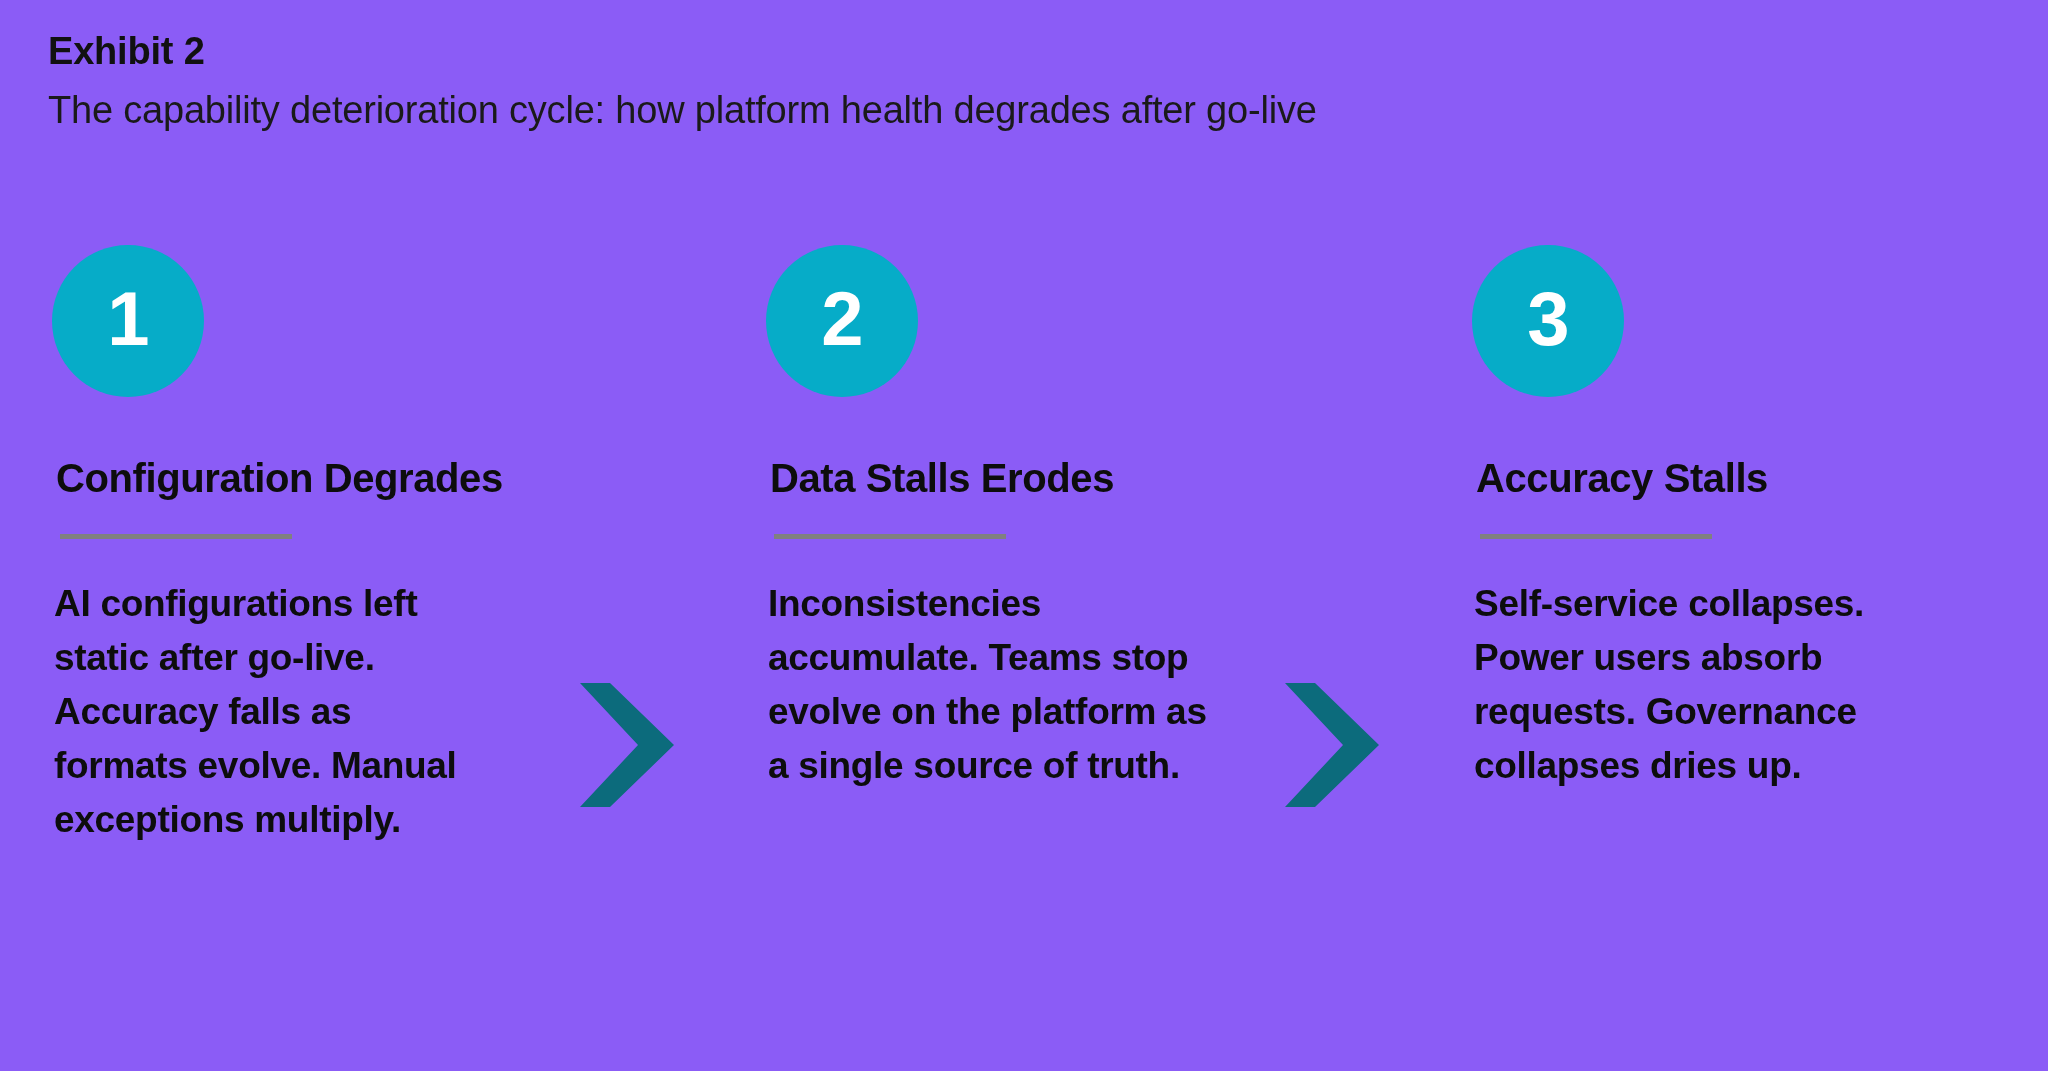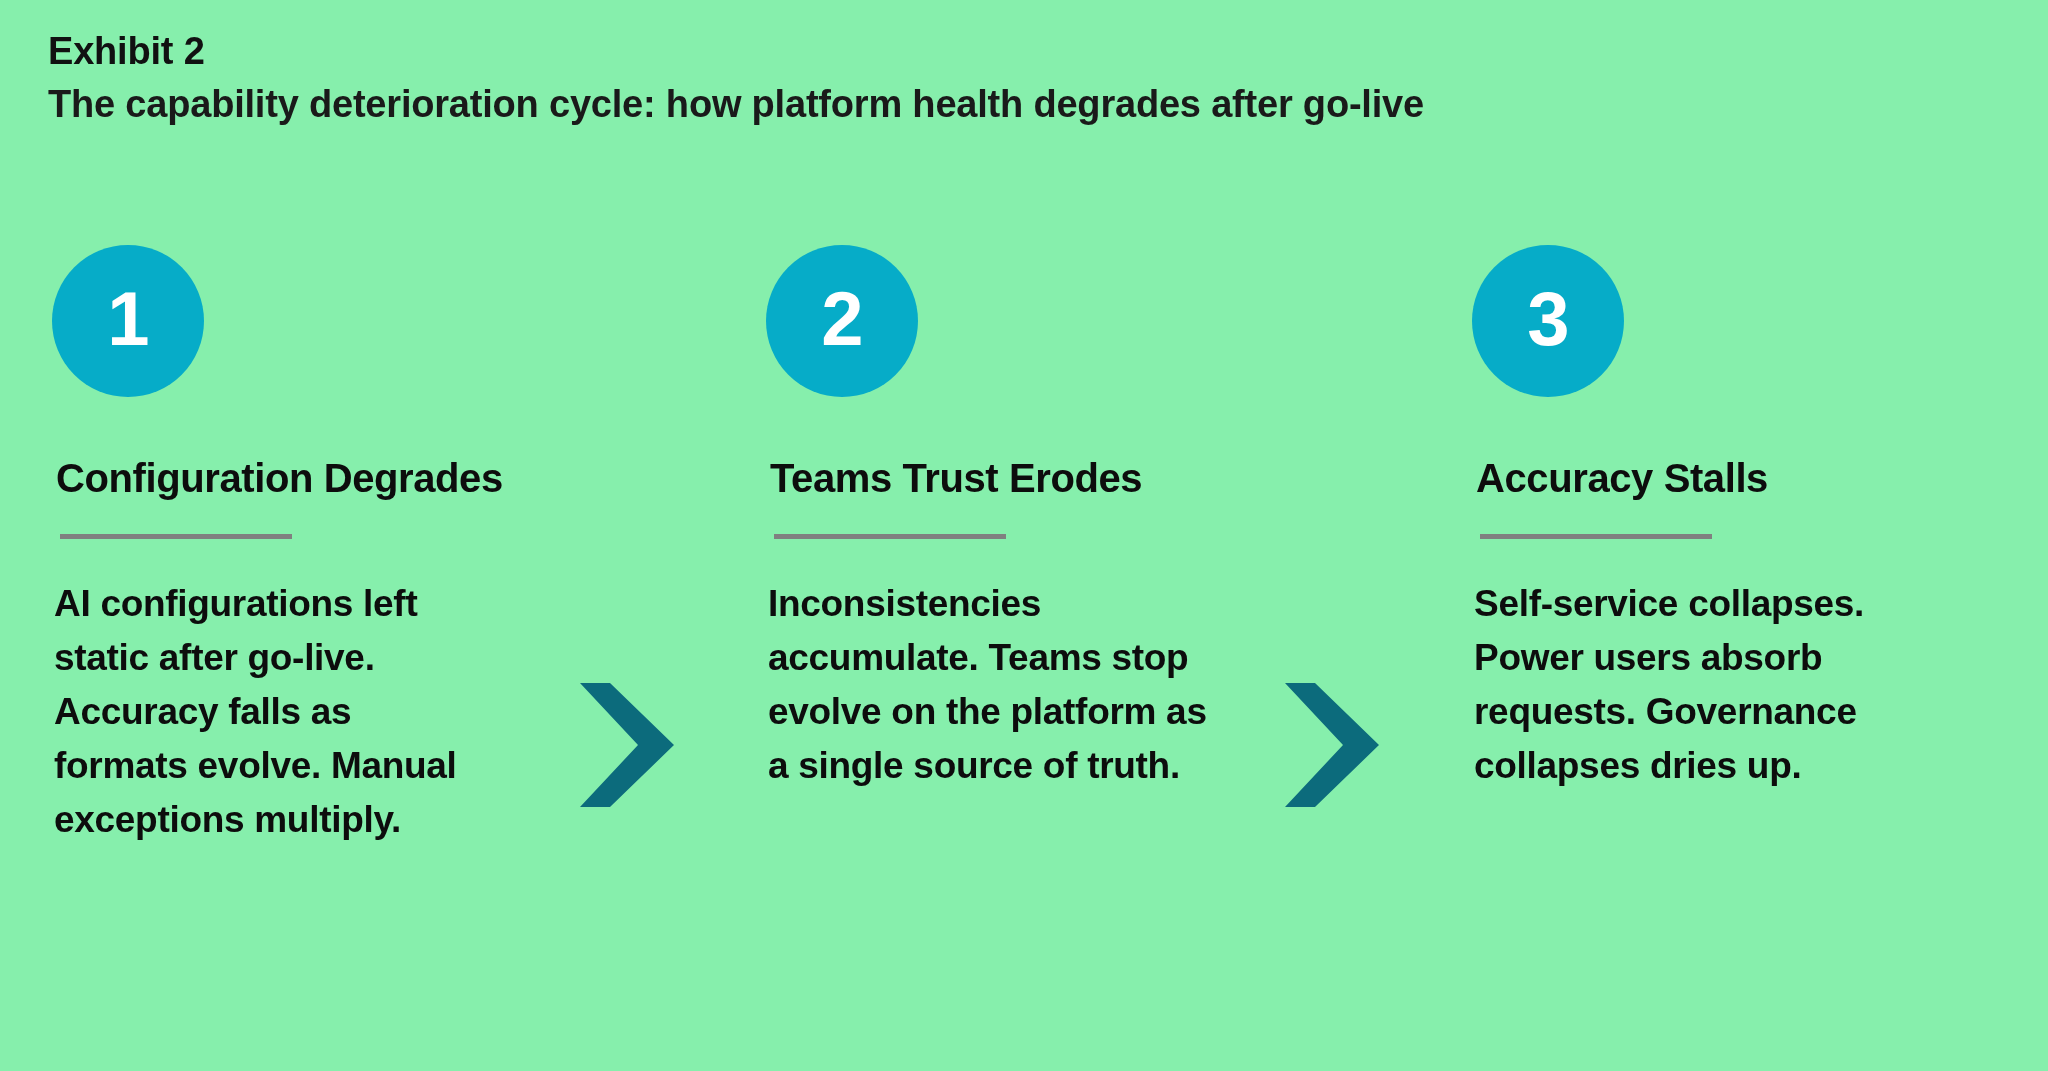--- a/index.html
+++ b/index.html
@@ -12,44 +12,44 @@
     height: 1071px;
     font-family: "Liberation Sans", sans-serif;
     color: #111111;
     overflow: hidden;
     position: relative;
   }
 
   .slide {
     position: absolute;
     inset: 0;
-    background: #86efac;
+    background: #8b5cf6;
   }
 
   
   .header {
     position: absolute;
     left: 48px;
     top: 30px;
     width: 1900px;
   }
   .exhibit-title {
     font-size: 38px;
     font-weight: bold;
     line-height: 1.15;
     letter-spacing: -0.2px;
     color: #111111;
     margin: 0;
   }
   .exhibit-subtitle {
     font-size: 38px;
-    font-weight: bold;
+    font-weight: normal;
     line-height: 1.3;
     color: #1a1a1a;
-    margin: 6px 0 0 0;
+    margin: 12px 0 0 0;
     letter-spacing: -0.2px;
   }
 
   
   .columns {
     position: absolute;
     left: 0;
     top: 245px;
     width: 2048px;
     height: 800px;
@@ -140,21 +140,21 @@
       </div>
       <div class="step-title">Configuration Degrades</div>
       <div class="divider"></div>
       <div class="step-body">AI configurations left static after go-live. Accuracy falls as formats evolve. Manual exceptions multiply.</div>
     </div>
 
     <div class="column c1">
       <div class="badge">
         <span class="badge-number">2</span>
       </div>
-      <div class="step-title">Teams Trust Erodes</div>
+      <div class="step-title">Data Stalls Erodes</div>
       <div class="divider"></div>
       <div class="step-body">Inconsistencies accumulate. Teams stop evolve on the platform as a single source of truth.</div>
     </div>
 
     <div class="column c2">
       <div class="badge">
         <span class="badge-number">3</span>
       </div>
       <div class="step-title">Accuracy Stalls</div>
       <div class="divider"></div>

